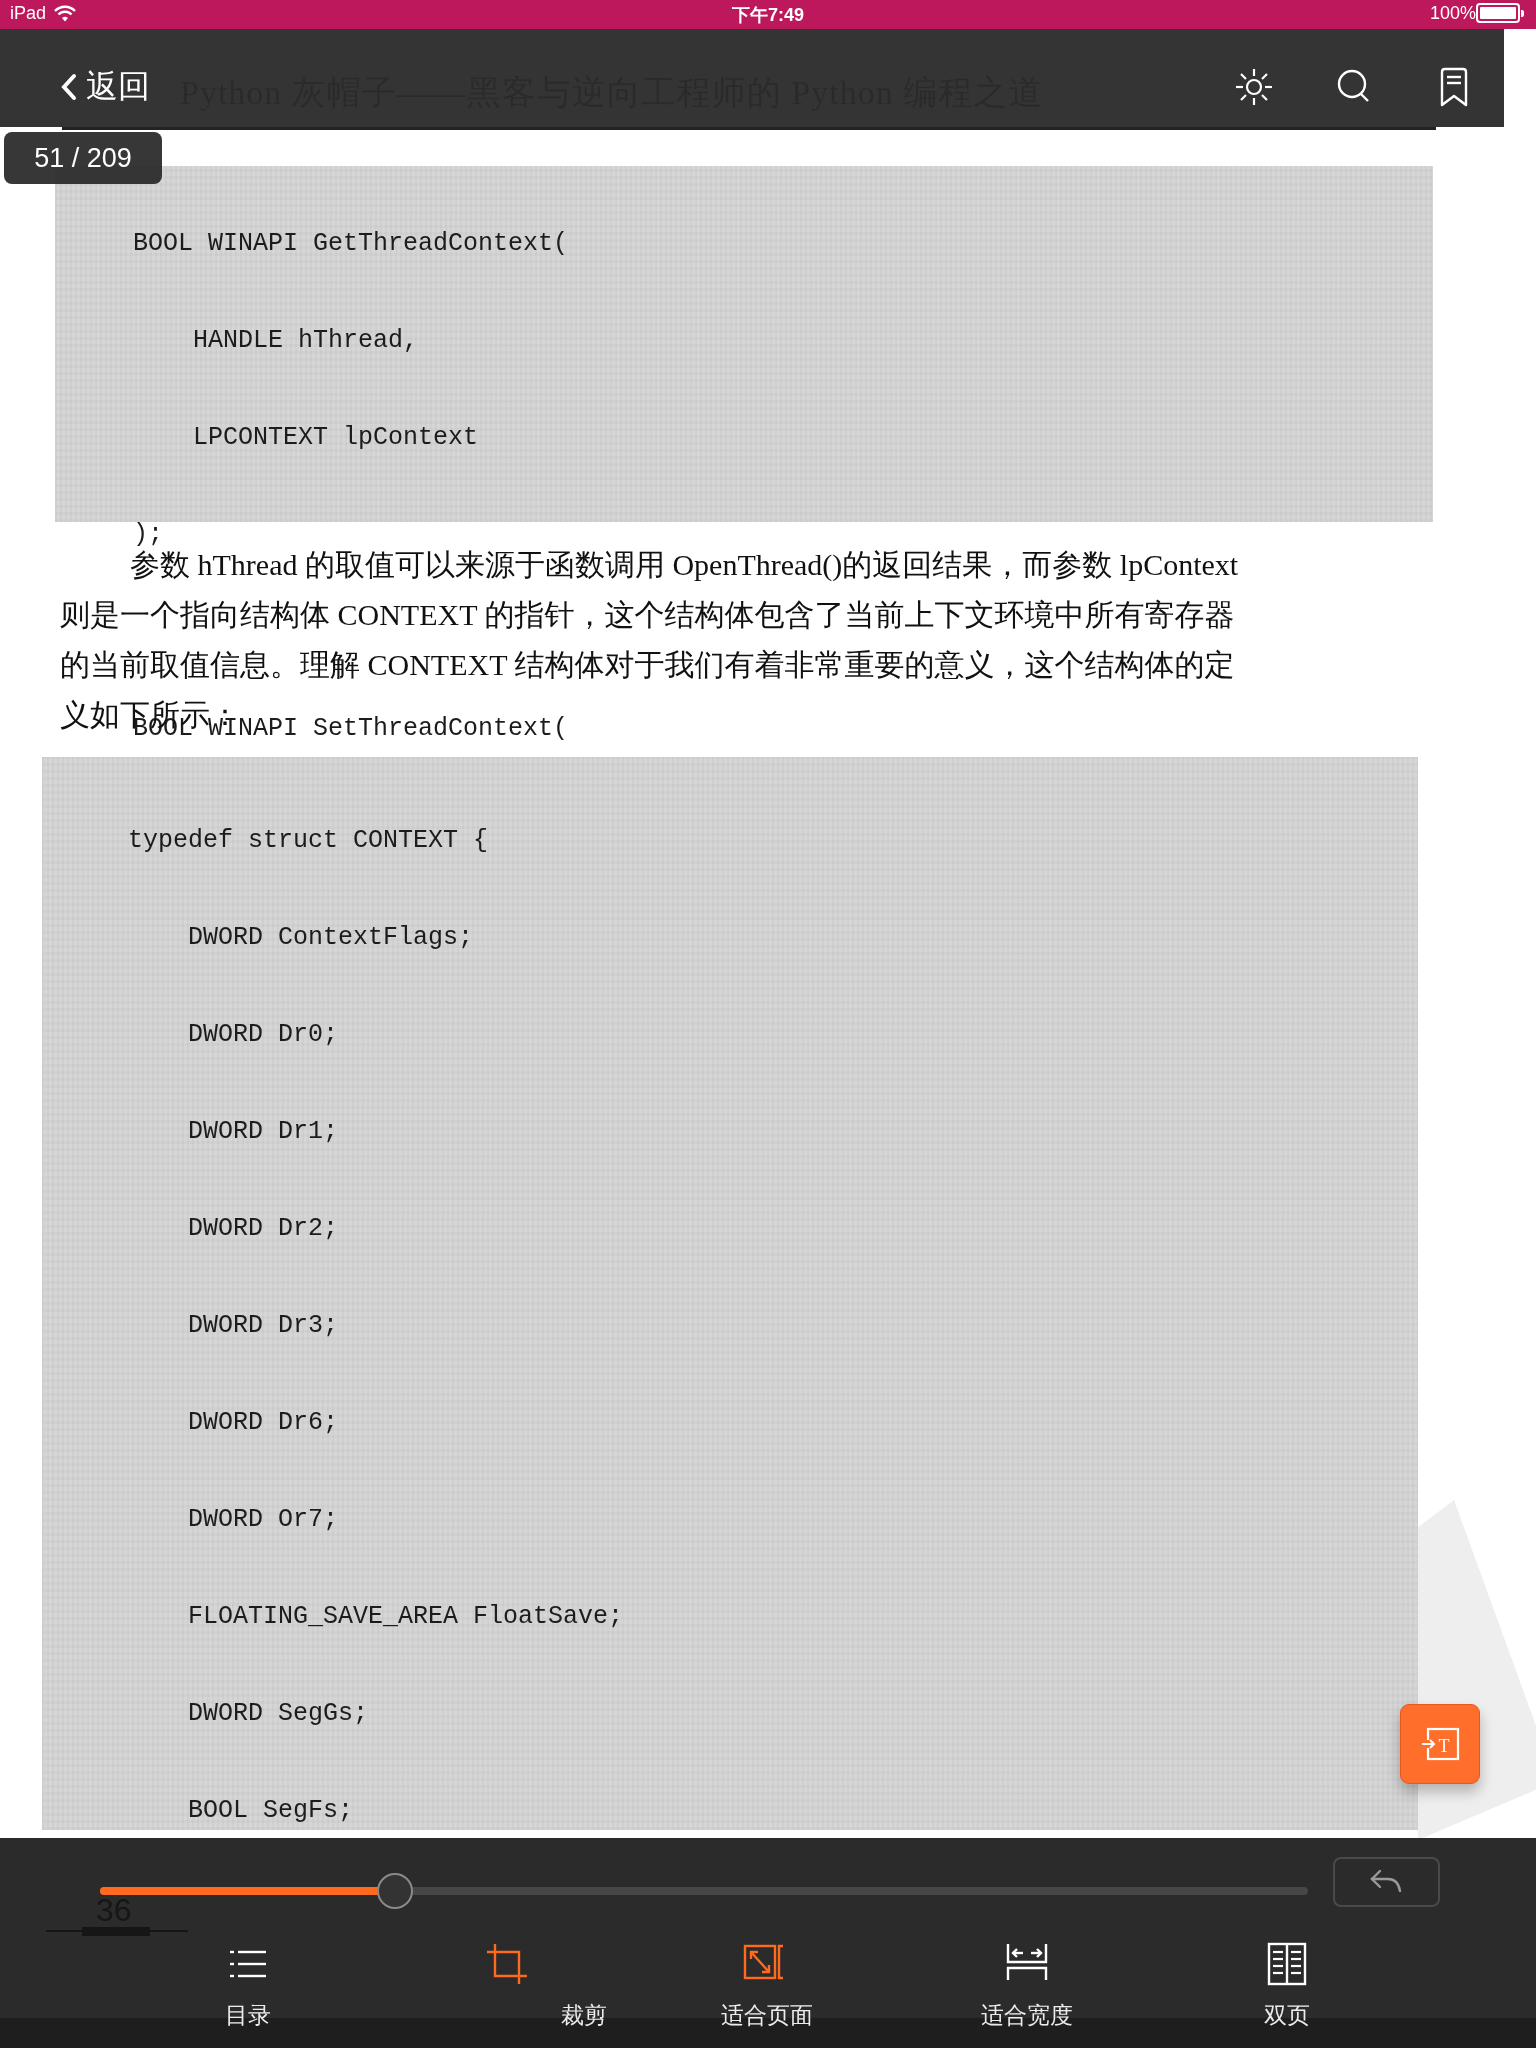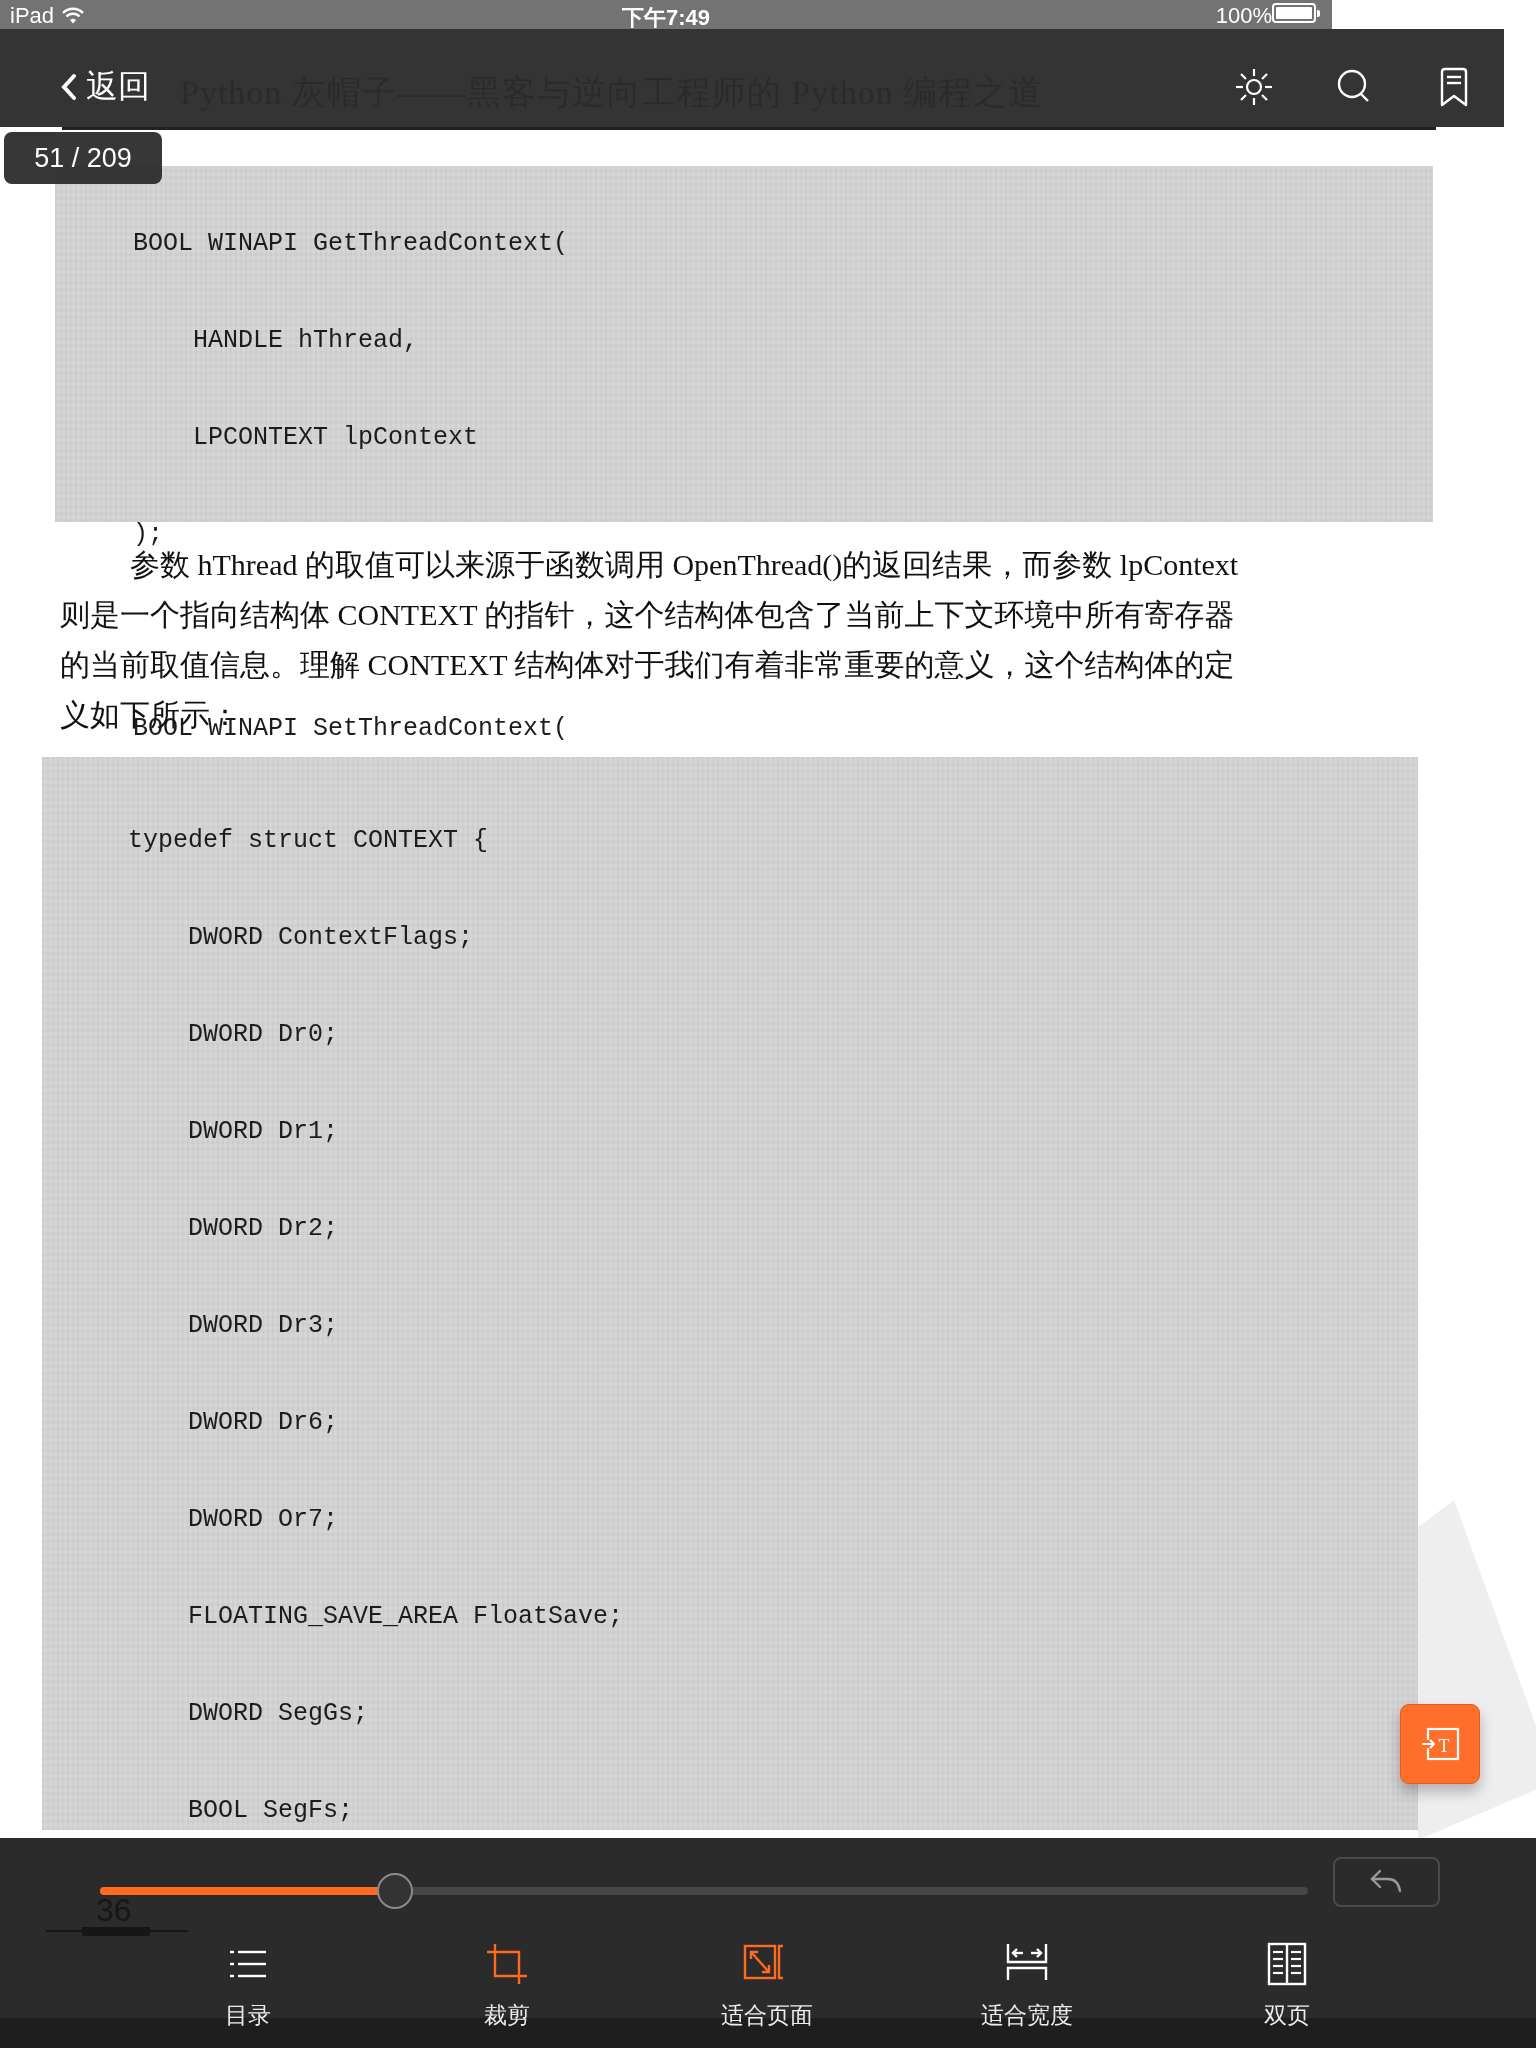--- a/index.html
+++ b/index.html
@@ -24,21 +24,21 @@
   .code.c1 { left: 133px; top: 166px; }
   .code.c2 { left: 128px; top: 763px; }
 
   .para { position: absolute; left: 60px; top: 540px; width: 1372px; font-family: "Liberation Serif", "DejaVu Serif", serif; font-size: 30px; line-height: 50px; color: #111; text-align: justify; }
   .para .line { display: block; white-space: nowrap; }
   .para .indent { padding-left: 70px; }
 
   .watermark { position: absolute; left: 1418px; top: 1500px; width: 120px; height: 340px; background: #ececec; clip-path: polygon(0 8%, 30% 0, 100% 68%, 100% 85%, 0 100%); opacity: .9; }
 
   
-  .status-bar { position: absolute; left: 0; top: 0; width: 1332px; height: 29px; background: #737373; color: #fff; font-size: 22px; }
+  .status-bar { position: absolute; left: 0; top: 0; width: 1536px; height: 29px; background: #be185d; color: #fff; font-size: 18px; }
   .status-bar .left { position: absolute; left: 10px; top: 3px; display: flex; align-items: center; gap: 8px; }
   .status-bar .center { position: absolute; left: 0; right: 0; top: 3px; text-align: center; font-weight: bold; }
   .status-bar .right { position: absolute; right: 16px; top: 3px; display: flex; align-items: flex-start; }
   .battery { width: 44px; height: 20px; border: 2px solid #fff; border-radius: 4px; position: relative; padding: 2px; }
   .battery::after { content: ""; position: absolute; right: -6px; top: 5px; width: 3px; height: 7px; background: #fff; border-radius: 0 2px 2px 0; }
   .battery .fill { width: 100%; height: 100%; background: #fff; border-radius: 1px; }
 
   
   .nav-bar { position: absolute; left: 0; top: 29px; width: 1504px; height: 98px; background: rgba(44,44,44,0.96); }
   .back-button { position: absolute; left: 58px; top: 38px; height: 40px; display: flex; align-items: center; gap: 6px; color: #fff; font-size: 32px; cursor: pointer; }
@@ -66,21 +66,21 @@
   .slider .track { position: absolute; left: 0; top: 17px; width: 100%; height: 8px; border-radius: 4px; background: #474747; }
   .slider .fill { position: absolute; left: 0; top: 17px; height: 8px; border-radius: 4px; background: #ff6a1f; }
   .slider .thumb { position: absolute; top: 3px; width: 36px; height: 36px; margin-left: -18px; border-radius: 50%; background: #333; border: 2px solid #8a8a8a; }
 
   .undo-button { position: absolute; left: 1333px; top: 1857px; width: 107px; height: 50px; border: 2px solid #4a4a4a; border-radius: 8px; display: flex; align-items: center; justify-content: center; cursor: pointer; }
   .undo-button svg { width: 38px; height: 30px; }
 
   .tool { position: absolute; top: 1940px; width: 200px; height: 100px; margin-left: -100px; text-align: center; cursor: pointer; }
   .tool .icon { display: block; margin: 0 auto; width: 48px; height: 48px; }
   .tool .label { display: block; margin-top: 12px; font-size: 23px; color: #ececec; }
-  .tool.t1 { left: 248px; } .tool.t2 { left: 507px; } .tool.t3 { left: 767px; font-family: Liberation Serif, serif; } .tool.t4 { left: 1027px; } .tool.t5 { left: 1287px; }
+  .tool.t1 { left: 248px; } .tool.t2 { left: 507px; text-align: right; } .tool.t3 { left: 767px; font-family: Liberation Serif, serif; } .tool.t4 { left: 1027px; } .tool.t5 { left: 1287px; }
 </style>
 </head>
 <body>
 
 <div class="page">
   <div class="running-header">Python 灰帽子——黑客与逆向工程师的 Python 编程之道</div>
   <div class="page-rule"></div>
 
   <div class="code-block b1"></div>
   <div class="code c1">

